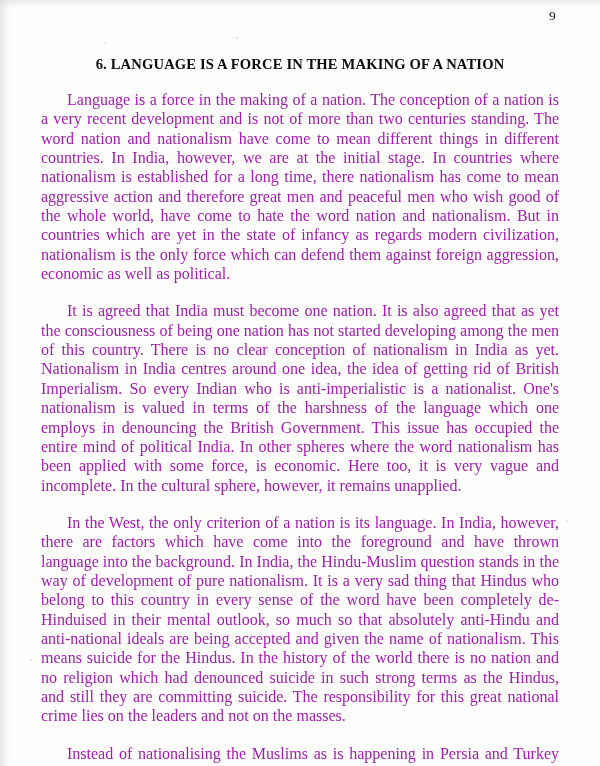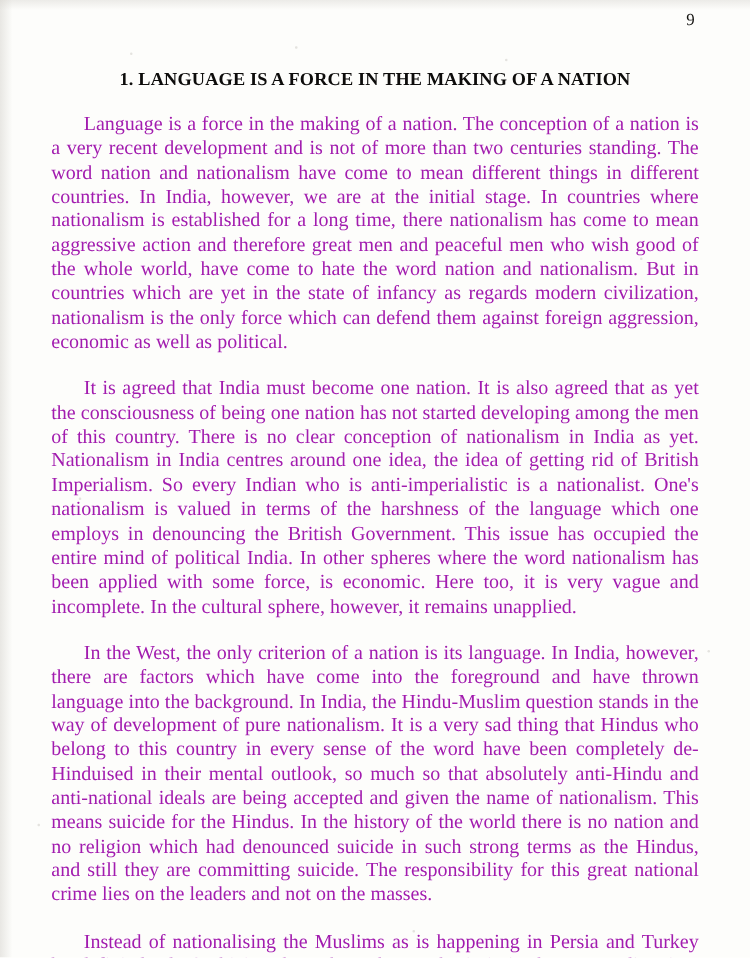--- a/index.html
+++ b/index.html
@@ -100,20 +100,20 @@
   <div class="speck" style="left:404px; top:47px; width:2px; height:1.5px;"></div>
   <div class="speck" style="left:512px; top:206px; width:1.5px; height:1.5px;"></div>
   <div class="speck" style="left:63px; top:398px; width:1.5px; height:1.5px;"></div>
   <div class="speck" style="left:566px; top:520px; width:2px; height:2px;"></div>
   <div class="speck" style="left:30px; top:659px; width:1.5px; height:1.5px;"></div>
   <div class="speck" style="left:330px; top:744px; width:1.5px; height:1.5px;"></div>
 
   <div class="page-number">9</div>
 
   <div class="content">
-    <h1 class="chapter-title">1. LANGUAGE IS A FORCE IN THE MAKING OF A NATION</h1>
+    <h1 class="chapter-title">6. LANGUAGE IS A FORCE IN THE MAKING OF A NATION</h1>
     <p class="para">Language is a force in the making of a nation. The conception of a nation is a very recent development and is not of more than two centuries standing. The word nation and nationalism have come to mean different things in different countries. In India, however, we are at the initial stage. In countries where nationalism is established for a long time, there nationalism has come to mean aggressive action and therefore great men and peaceful men who wish good of the whole world, have come to hate the word nation and nationalism. But in countries which are yet in the state of infancy as regards modern civilization, nationalism is the only force which can defend them against foreign aggression, economic as well as political.</p>
     <p class="para">It is agreed that India must become one nation. It is also agreed that as yet the consciousness of being one nation has not started developing among the men of this country. There is no clear conception of nationalism in India as yet. Nationalism in India centres around one idea, the idea of getting rid of British Imperialism. So every Indian who is anti-imperialistic is a nationalist. One's nationalism is valued in terms of the harshness of the language which one employs in denouncing the British Government. This issue has occupied the entire mind of political India. In other spheres where the word nationalism has been applied with some force, is economic. Here too, it is very vague and incomplete. In the cultural sphere, however, it remains unapplied.</p>
     <p class="para">In the West, the only criterion of a nation is its language. In India, however, there are factors which have come into the foreground and have thrown language into the background. In India, the Hindu-Muslim question stands in the way of development of pure nationalism. It is a very sad thing that Hindus who belong to this country in every sense of the word have been completely de-Hinduised in their mental outlook, so much so that absolutely anti-Hindu and anti-national ideals are being accepted and given the name of nationalism. This means suicide for the Hindus. In the history of the world there is no nation and no religion which had denounced suicide in such strong terms as the Hindus, and still they are committing suicide. The responsibility for this great national crime lies on the leaders and not on the masses.</p>
     <p class="para">Instead of nationalising the Muslims as is happening in Persia and Turkey by definitely de-Arabizing them, here the emphasis is in the wrong direction. The Muslims of India believe in Pan-Islam which to them means the supremacy of Arabia; and the Hindus submit to it. Let it be made known that the political and cultural subjugation of India started a thousand years ago when the Muslim barbarians came, looted and subjugated northern parts of India which were disunited among themselves. The Hindus have shown little political wisdom during all these one thousand years. All sorts of cruelties have been perpetrated by these wild barbarians in north west, and among them there was one, which would do dis-credit to any religion of the world. The poor, the helpless, the lowly, were arrayed before the sword to be beheaded unless they accepted the religion</p>
   </div>
 
 </div>
 
 </body></html>

